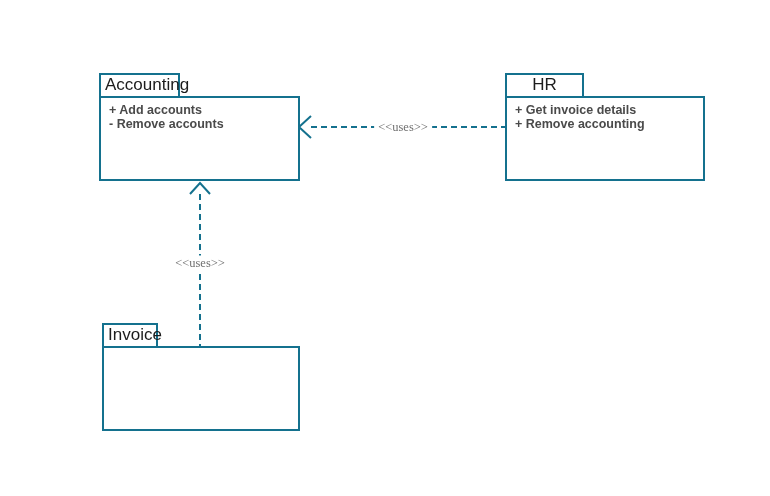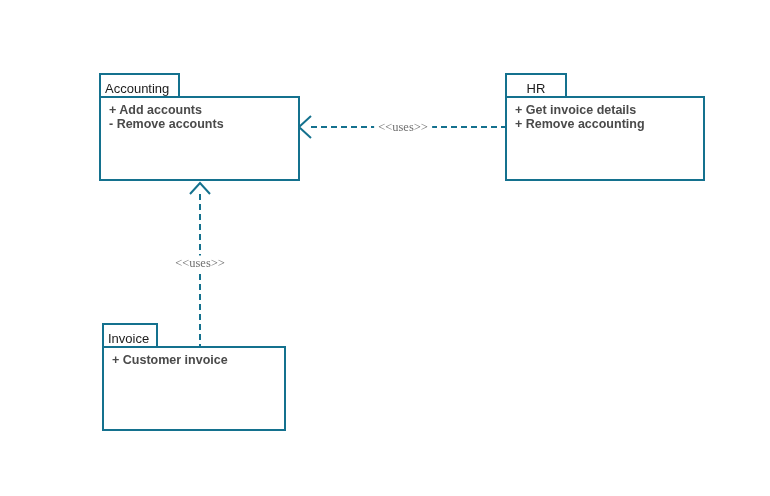--- a/index.html
+++ b/index.html
@@ -25,23 +25,23 @@
 
   .pkg-tab {
     position: absolute;
     top: 0;
     left: 0;
     height: 25px;
     border: 2px solid var(--stroke);
     background: var(--background);
     z-index: 2;
     display: flex;
-    align-items: flex-end;
+    align-items: flex-start;
     padding: 0 4px;
-    font-size: 13px;
+    font-size: 17px;
     color: var(--title-text);
     white-space: nowrap;
   }
   .pkg-tab.centered { justify-content: center; }
 
   .pkg-body {
     position: absolute;
     left: 0;
     top: 23px;
     right: 0;
@@ -117,31 +117,30 @@
     <div class="pkg-tab" style="width:81px">
       <span>Accounting</span>
     </div>
     <div class="pkg-body">
       <div class="member-line">+ Add accounts</div>
       <div class="member-line">- Remove accounts</div>
     </div>
   </div>
 
   <div class="pkg" style="left:505px; top:73px; width:200px; height:108px">
-    <div class="pkg-tab centered" style="width:62px">
+    <div class="pkg-tab centered" style="width:79px">
       <span>HR</span>
     </div>
     <div class="pkg-body">
       <div class="member-line">+ Get invoice details</div>
       <div class="member-line">+ Remove accounting</div>
     </div>
   </div>
 
-  <div class="pkg" style="left:102px; top:323px; width:184px; height:108px">
+  <div class="pkg" style="left:102px; top:323px; width:198px; height:108px">
     <div class="pkg-tab" style="width:56px">
       <span>Invoice</span>
     </div>
     <div class="pkg-body">
-      <div class="member-line">+ Customer invoice</div>
     </div>
   </div>
 
 </div>
 
 </body></html>

